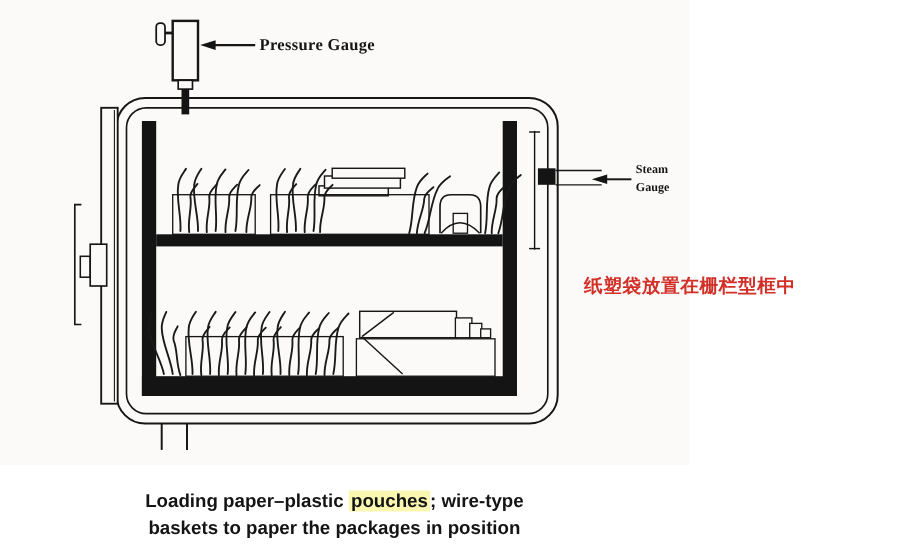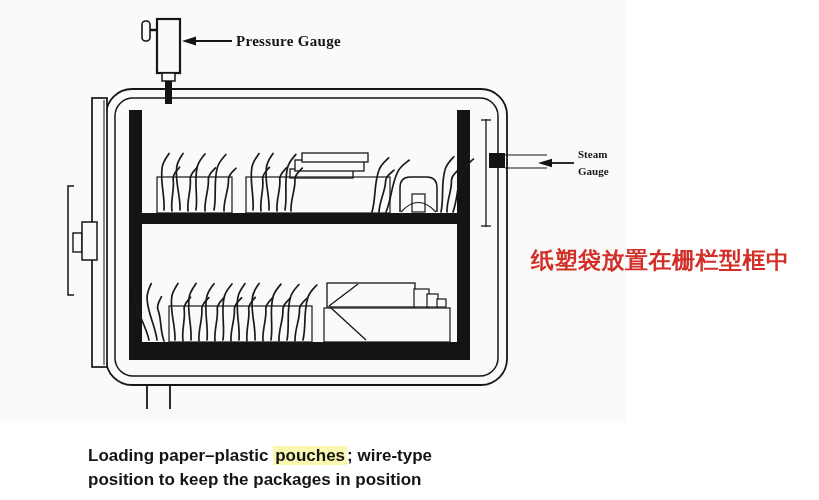--- a/index.html
+++ b/index.html
@@ -8,24 +8,24 @@
   .scan{position:absolute;left:0;top:0;width:627px;height:423px;background:#fbfaf8;}
   svg.diagram{position:absolute;left:0;top:0;}
   .ln{fill:none;stroke:#161616;}
   .blk{fill:#141414;stroke:none;}
   .paper{fill:#fbfaf8;}
   .pouch{stroke:#1a1a1a;stroke-width:1.7;fill:none;stroke-linecap:round;}
   .lbl{position:absolute;color:#151515;font-family:"Liberation Serif",serif;font-weight:700;}
   .lbl-pressure{left:236px;top:33px;font-size:15px;letter-spacing:0.3px;}
   .lbl-steam{left:578px;top:146px;font-size:11px;line-height:17px;}
   .lbl-steam span{display:block;}
-  .cn{position:absolute;left:531px;top:243px;font-size:23px;font-weight:700;line-height:35px;
+  .cn{position:absolute;left:531px;top:243px;font-size:17px;font-weight:700;line-height:35px;
       letter-spacing:0.5px;font-family:"DejaVu Sans","Liberation Sans",sans-serif;}
   .cn span{display:block;white-space:nowrap;}
-  .caption{position:absolute;left:88px;top:444px;width:432px;text-align:left;font-weight:700;
+  .caption{position:absolute;left:88px;top:444px;width:432px;text-align:center;font-weight:700;
            font-size:17px;line-height:24px;color:#141414;font-family:"Liberation Sans",sans-serif;}
   .hl{padding:0 2px;}
 </style>
 </head>
 <body>
 
 <div class="stage">
   <div class="scan"></div>
 
   <svg class="diagram" width="819" height="500" viewBox="0 0 819 500">
@@ -183,15 +183,15 @@
   </div>
 
   <div class="cn" style="color: rgb(210, 47, 40);">
     <span>纸塑袋放置在栅栏型框中</span>
   </div>
 
   <div class="caption">
     <div>
       <span>Loading paper–plastic </span><span class="hl" style="background-color: rgb(250, 248, 176);">pouches</span><span>; wire-type</span>
     </div>
-    <div>position to keep the packages in position</div>
+    <div>baskets to paper the packages in position</div>
   </div>
 </div>
 
 </body></html>

